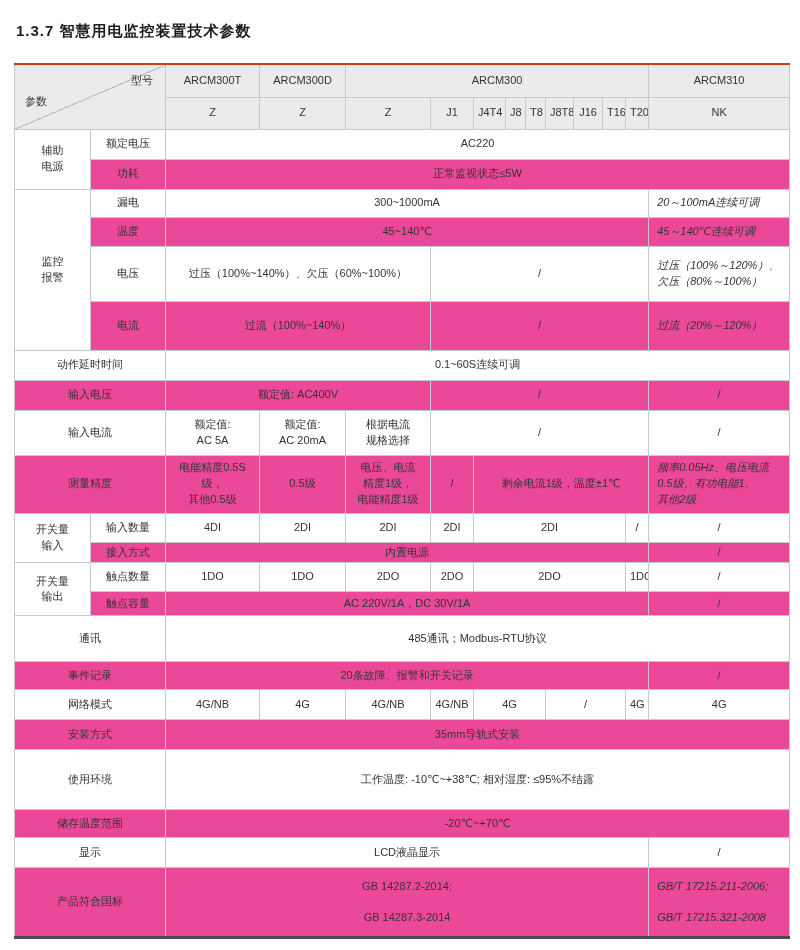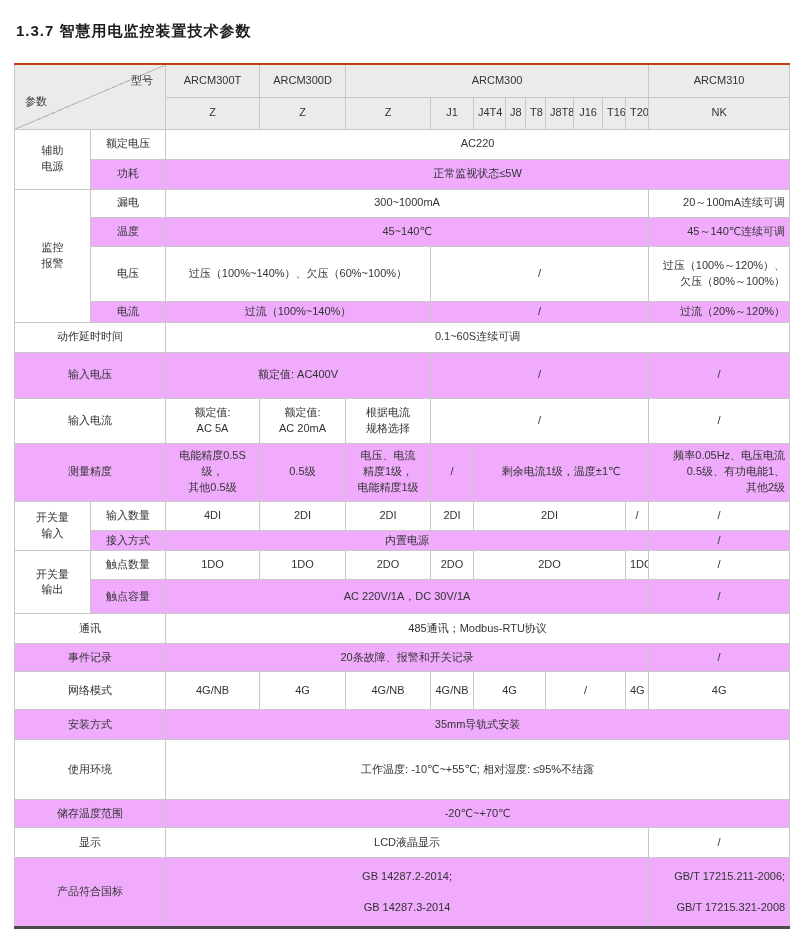--- a/index.html
+++ b/index.html
@@ -24,23 +24,23 @@
   td,th{
     border:1px solid #c8c8c8;
     padding:2px 4px;
     text-align:center;vertical-align:middle;
     font-weight:normal;
     white-space:pre-line;
     overflow:hidden;
     line-height:1.45;
   }
   thead th{background:#ebebeb;color:#333;}
-  tr.gray>td{background:#f0abfc;}
+  tr.gray>td{background:#ec4899;}
   td.groupcell{background:#ffffff;margin-left:29px;}
-  td.al{text-align:right;padding-left:8px;}
+  td.al{text-align:left;padding-left:8px;font-style:italic;}
   
   th.corner{
     position:relative;padding:0;
     background:
       linear-gradient(to bottom right,
         transparent calc(50% - 0.5px),
         #b5b5b5 calc(50% - 0.5px),
         #b5b5b5 calc(50% + 0.5px),
         transparent calc(50% + 0.5px)),
       #ebebeb;
@@ -125,33 +125,33 @@
         <td colspan="11">45~140℃</td>
         <td class="al">45～140℃连续可调</td>
       </tr>
       <tr style="height:55px">
         <td>电压</td>
         <td colspan="3">过压（100%~140%）、欠压（60%~100%）</td>
         <td colspan="8">/</td>
         <td class="al">过压（100%～120%）、
 欠压（80%～100%）</td>
       </tr>
-      <tr class="gray" style="height:21px">
+      <tr class="gray" style="height:49px">
         <td>电流</td>
         <td colspan="3">过流（100%~140%）</td>
         <td colspan="8">/</td>
         <td class="al">过流（20%～120%）</td>
       </tr>
 
       <tr style="height:30px">
         <td colspan="2">动作延时时间</td>
         <td colspan="12">0.1~60S连续可调</td>
       </tr>
 
-      <tr class="gray" style="height:46px">
+      <tr class="gray" style="height:30px">
         <td colspan="2">输入电压</td>
         <td colspan="3">额定值: AC400V</td>
         <td colspan="8">/</td>
         <td>/</td>
       </tr>
 
       <tr style="height:45px">
         <td colspan="2">输入电流</td>
         <td>额定值:
 AC 5A</td>
@@ -201,57 +201,57 @@
 输出</td>
         <td>触点数量</td>
         <td>1DO</td>
         <td>1DO</td>
         <td>2DO</td>
         <td>2DO</td>
         <td colspan="6">2DO</td>
         <td>1DO</td>
         <td>/</td>
       </tr>
-      <tr class="gray" style="height:34px">
+      <tr class="gray" style="height:24px">
         <td>触点容量</td>
         <td colspan="11">AC 220V/1A，DC 30V/1A</td>
         <td>/</td>
       </tr>
 
-      <tr style="height:30px">
+      <tr style="height:46px">
         <td colspan="2">通讯</td>
         <td colspan="12">485通讯；Modbus-RTU协议</td>
       </tr>
 
       <tr class="gray" style="height:28px">
         <td colspan="2">事件记录</td>
         <td colspan="11">20条故障、报警和开关记录</td>
         <td>/</td>
       </tr>
 
-      <tr style="height:38px">
+      <tr style="height:30px">
         <td colspan="2">网络模式</td>
         <td>4G/NB</td>
         <td>4G</td>
         <td>4G/NB</td>
         <td>4G/NB</td>
         <td colspan="3">4G</td>
         <td colspan="3">/</td>
         <td>4G</td>
         <td>4G</td>
       </tr>
 
       <tr class="gray" style="height:30px">
         <td colspan="2">安装方式</td>
         <td colspan="12">35mm导轨式安装</td>
       </tr>
 
       <tr style="height:60px">
         <td colspan="2">使用环境</td>
-        <td colspan="12">工作温度: -10℃~+55℃; 相对湿度: ≤95%不结露</td>
+        <td colspan="12">工作温度: -10℃~+38℃; 相对湿度: ≤95%不结露</td>
       </tr>
 
       <tr class="gray" style="height:28px">
         <td colspan="2">储存温度范围</td>
         <td colspan="12">-20℃~+70℃</td>
       </tr>
 
       <tr style="height:30px">
         <td colspan="2">显示</td>
         <td colspan="11">LCD液晶显示</td>

